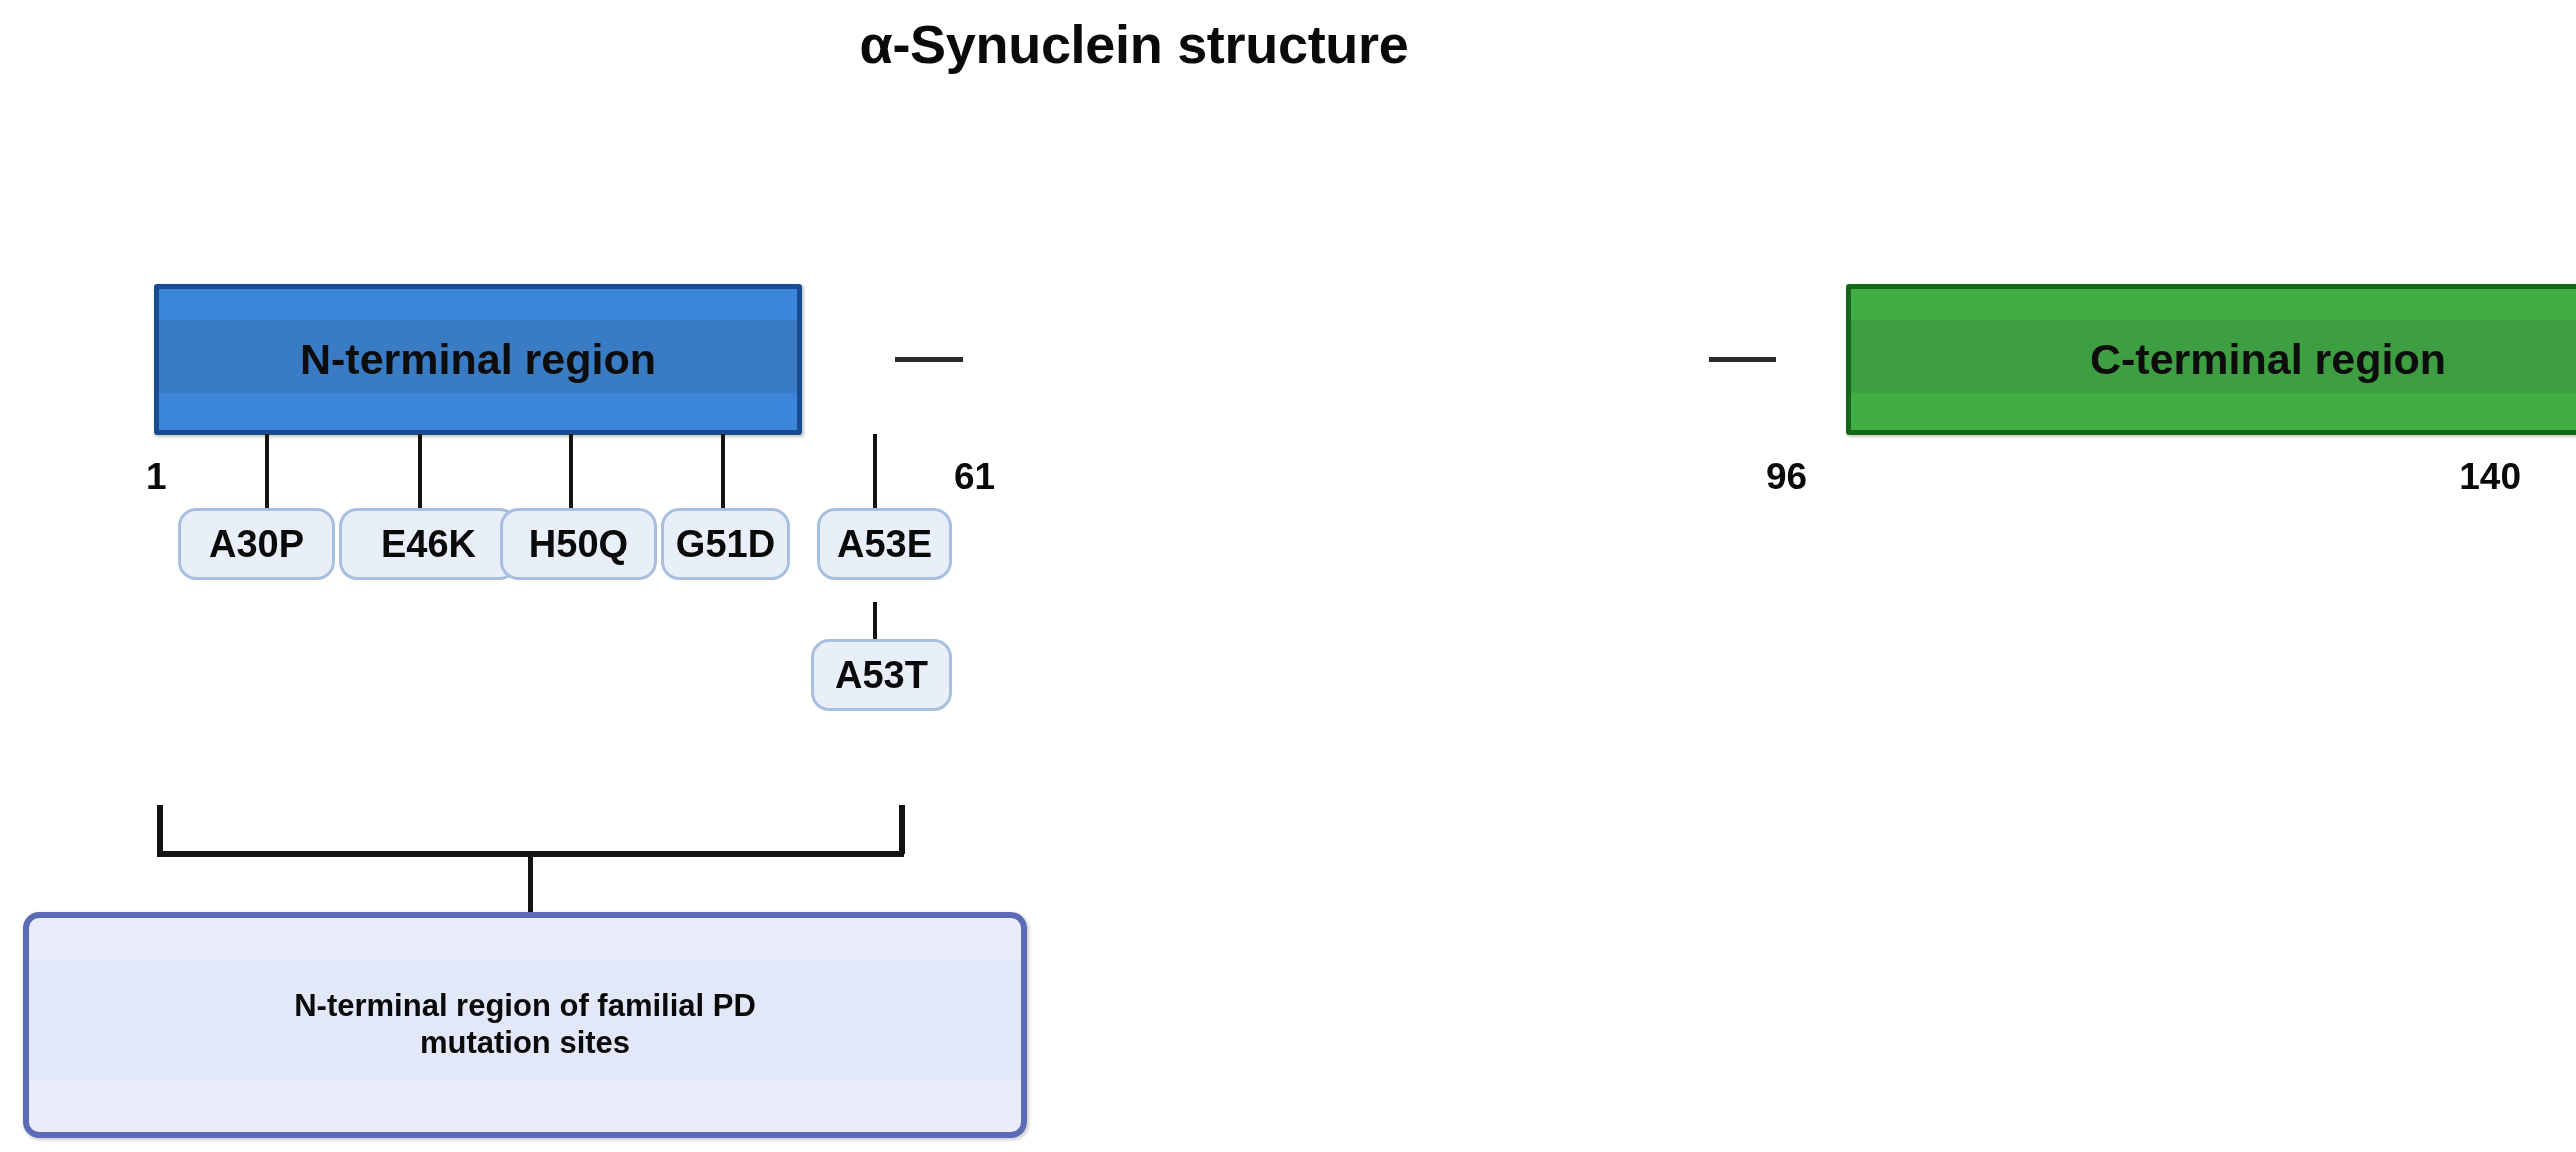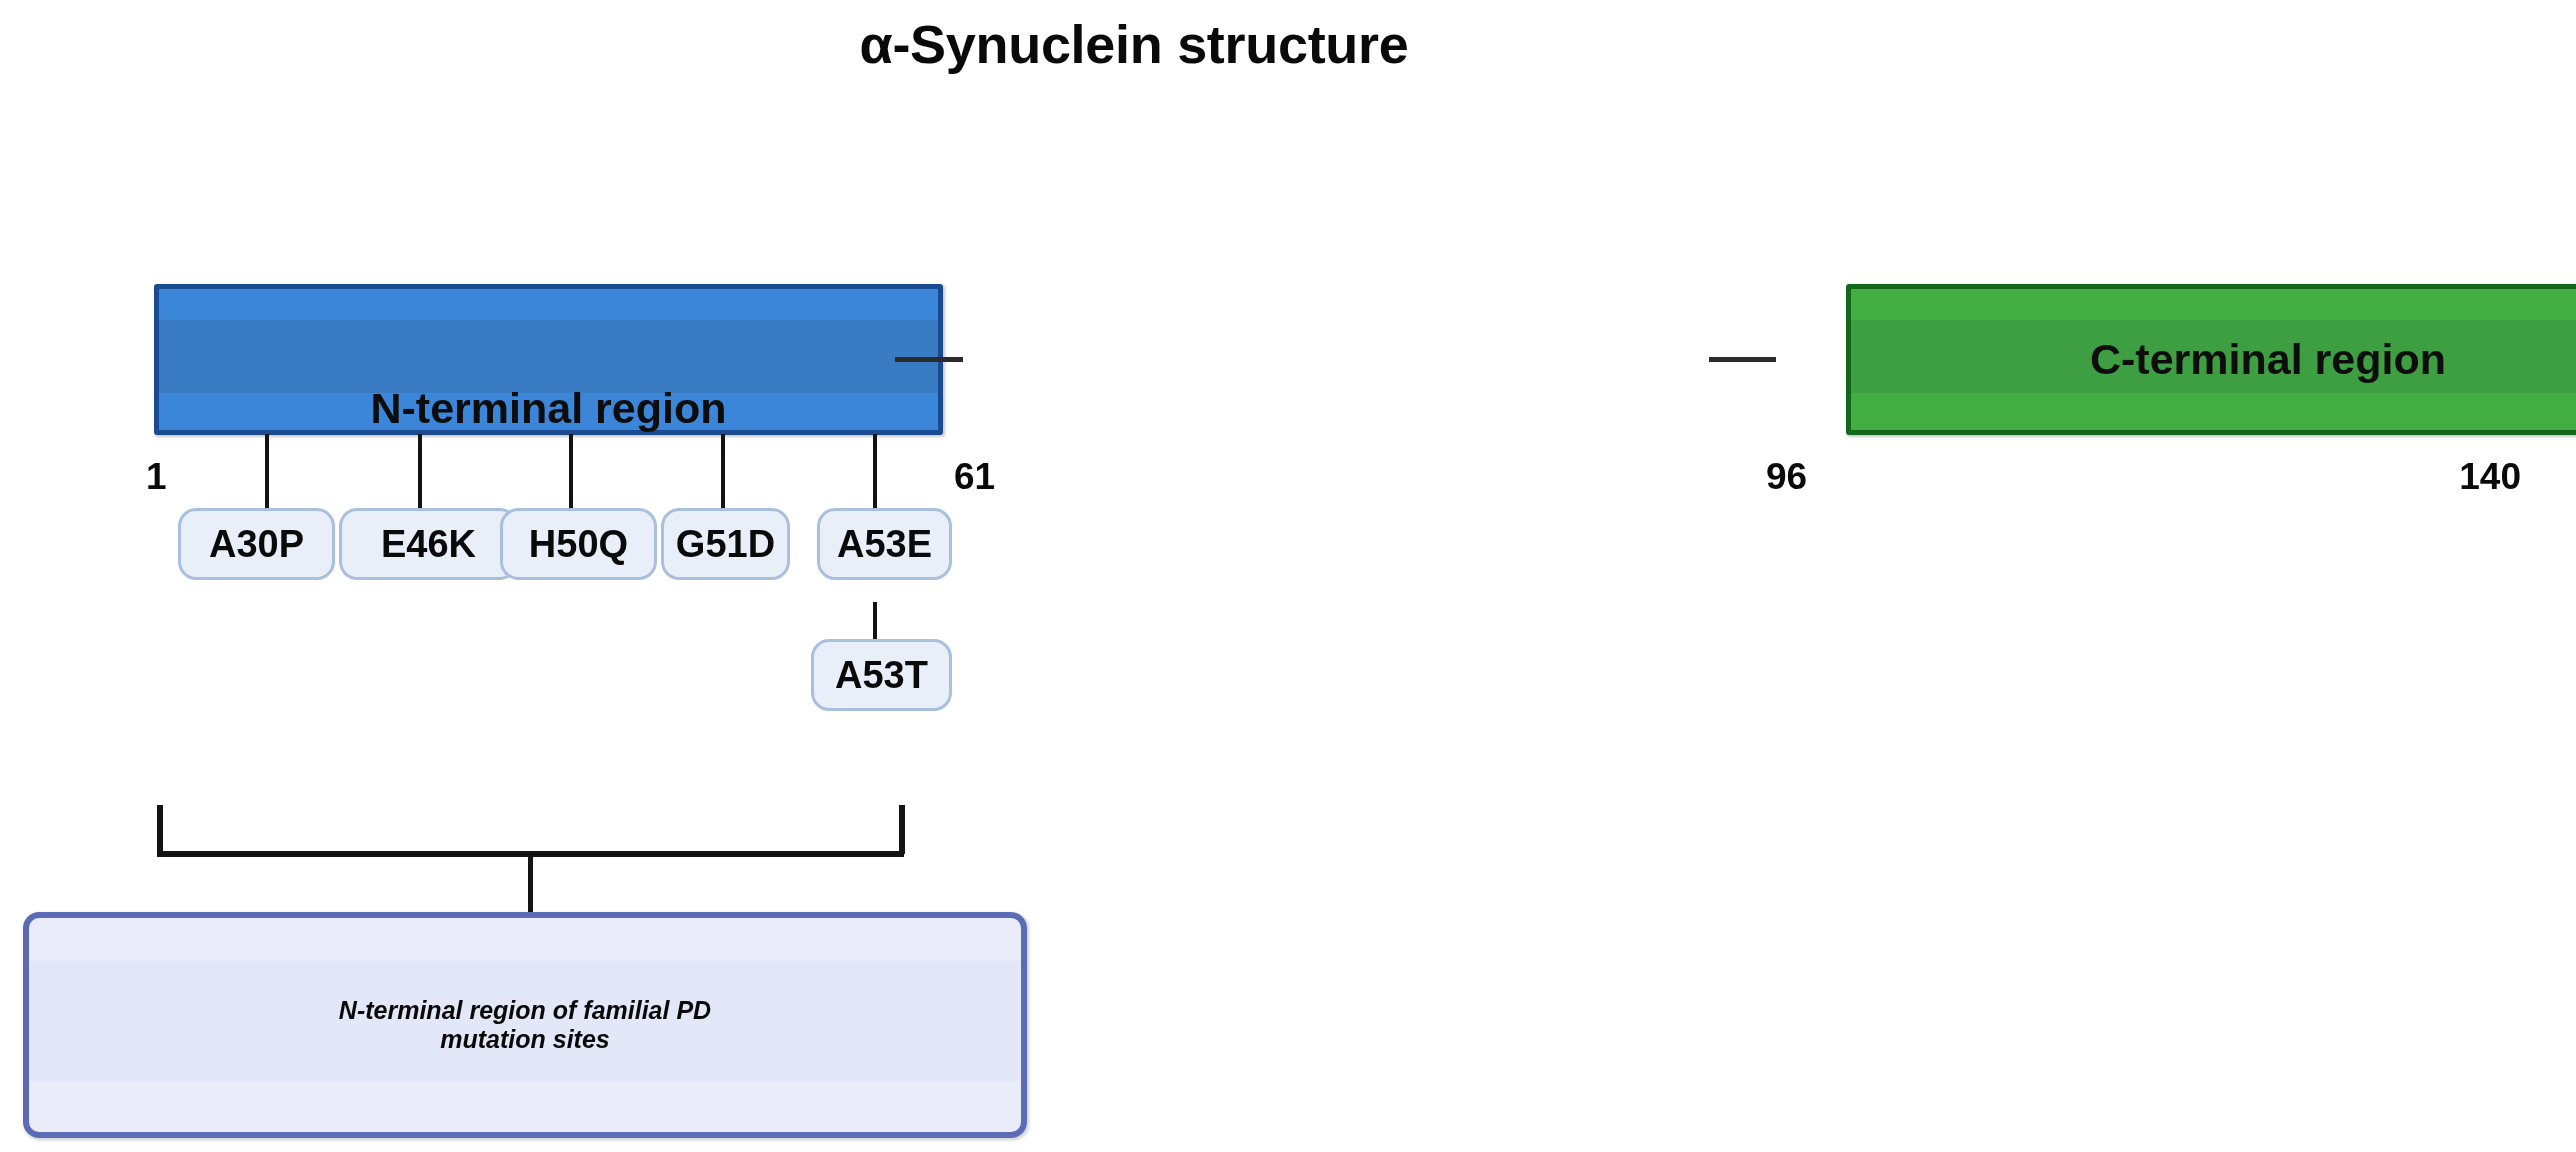--- a/index.html
+++ b/index.html
@@ -50,27 +50,26 @@
   .domain-label {
     font-size: 43px;
     font-weight: bold;
     color: #0d0d0d;
     white-space: nowrap;
     line-height: 1;
   }
 
   .box-n {
     left: 154px;
-    width: 789px;
+    width: 648px;
     background: linear-gradient(to bottom,
         #3b86d8 0%, #3b86d8 22%,
         #3a7cc4 22%, #3a7cc4 74%,
         #3b86d8 74%, #3b86d8 100%);
     border-color: #1a4a8f;
-    align-items: flex-end;
   }
   .box-nac {
     left: 960px;
     width: 753px;
     background: linear-gradient(to bottom,
         #cf4a48 0%, #cf4a48 22%,
         #c8504f 22%, #c8504f 74%,
         #cf4a48 74%, #cf4a48 100%);
     border-color: #7d1415;
   }
@@ -190,27 +189,26 @@
         #e2e8f7 20%, #e2e8f7 76%,
         #ebecf9 76%, #ebecf9 100%);
     border: 6.7px solid #5b6bb5;
     border-radius: 16px;
     display: flex;
     align-items: center;
     justify-content: center;
     box-shadow: 1.2px 1.8px 3.7px rgba(0,0,0,0.2);
   }
   .caption-text {
-    font-size: 25px;
+    font-size: 31px;
     font-weight: bold;
     color: #0a0a0a;
     text-align: center;
     line-height: 1.18;
     padding: 0 24.4px;
-    font-style: italic;
   }
 </style>
 </head>
 <body>
 
 <div id="canvas">
 
   <div class="title">α-Synuclein structure</div>
 
   <div class="domain-box box-n">

